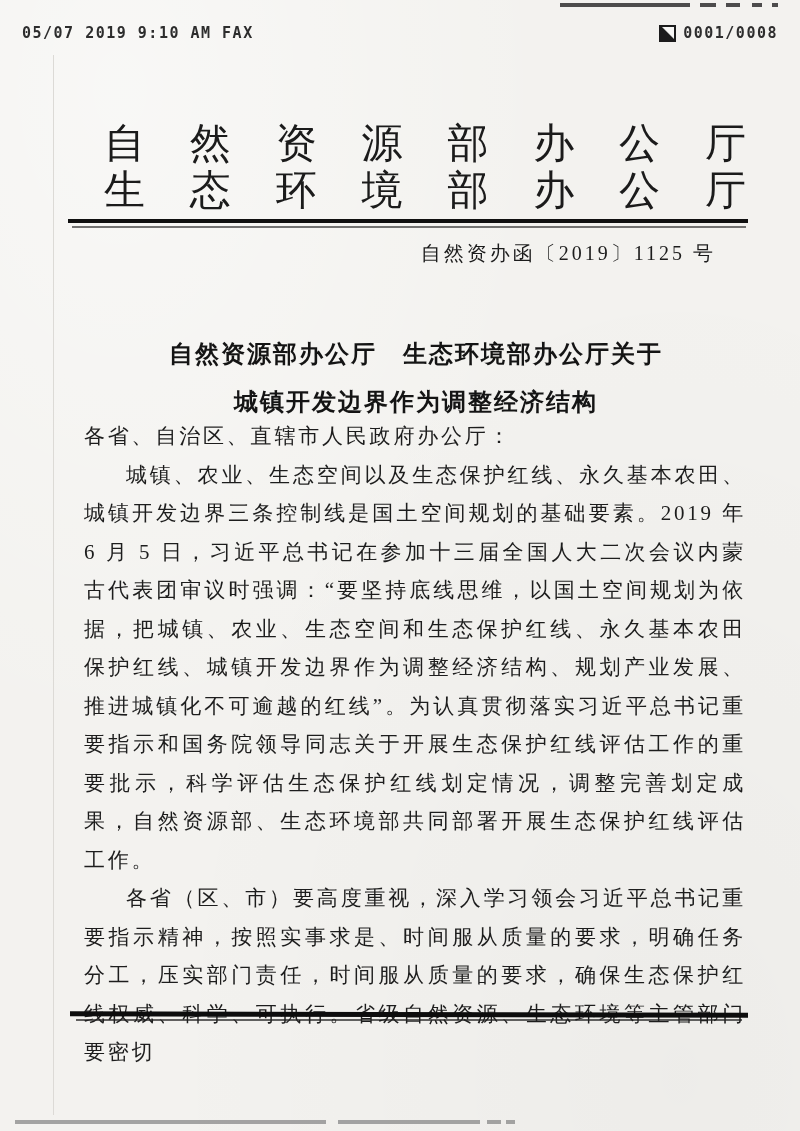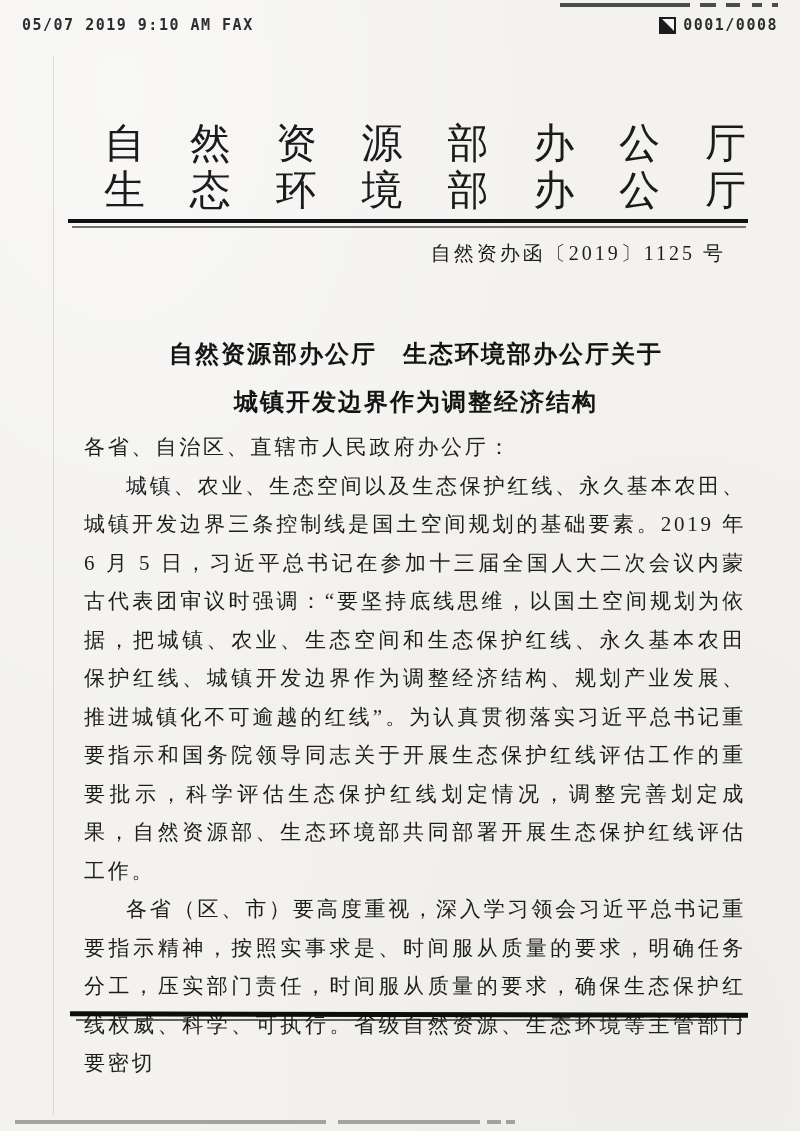--- a/index.html
+++ b/index.html
@@ -17,55 +17,55 @@
       #f3f2ef;
   }
   
   .artifact-seg { position: absolute; background: #2f2f2f; height: 4px; opacity: .85; }
   .left-fold-line {
     position: absolute; left: 53px; top: 55px; width: 1px; height: 1060px;
     background: #dcdad6;
   }
   
   .fax-header {
-    position: absolute; top: 16px; left: 22px; right: 22px;
+    position: absolute; top: 24px; left: 22px; right: 22px;
     display: flex; justify-content: space-between; align-items: center;
     font-family: "DejaVu Sans Mono", monospace;
     font-size: 15px; letter-spacing: 1.5px; color: #2d2d2d; font-weight: bold;
   }
   .fax-pages { display: flex; align-items: center; gap: 7px; justify-content: flex-end; }
   .fax-icon {
     display: inline-block; width: 13px; height: 13px;
     border: 2px solid #1c1c1c; box-sizing: content-box;
     background: linear-gradient(45deg, #1c1c1c 0 50%, #f7f7f5 58% 100%);
   }
   
   .letterhead {
     position: absolute; top: 120px; left: 104px; width: 642px;
     font-size: 41px; line-height: 47px; color: #1b1b1b;
   }
   .char-justify { display: flex; justify-content: space-between; }
   .rule-thick { position: absolute; top: 219px; left: 68px; width: 680px; height: 4px; background: #101010; }
   .rule-thin  { position: absolute; top: 226px; left: 72px; width: 674px; height: 2px; background: #3a3a3a; opacity: .7; }
   
   .doc-number {
-    position: absolute; top: 240px; right: 74px;
+    position: absolute; top: 240px; right: 84px;
     font-size: 20px; letter-spacing: 3px; color: #1c1c1c;
   }
   
   .doc-title {
     position: absolute; top: 314px; left: 0; width: 100%;
     margin: 16px; text-align: center;
     font-size: 24px; font-weight: bold; letter-spacing: 2px;
     line-height: 48px; color: #141414;
     font-family: "DejaVu Serif", serif;
   }
   
   .doc-body {
-    position: absolute; top: 428px; left: 84px; width: 662px;
+    position: absolute; top: 417px; left: 84px; width: 662px;
     font-size: 21px; line-height: 38.5px; letter-spacing: 2.8px;
     text-align: justify; color: #1d1d1d;
   }
   .doc-body p { margin: 0; }
   .salutation { text-indent: 0; }
   .para { text-indent: 2em; }
   
   .bottom-border-main { position: absolute; top: 1012px; left: 70px; width: 678px; height: 5px; background: #0d0d0d; transform: rotate(0.12deg); }
   .bottom-border-sub  { position: absolute; top: 1019px; left: 76px; width: 666px; height: 2px; background: #222; opacity: .7; }
   .bottom-gray-seg { position: absolute; top: 1120px; height: 4px; background: #8f8f8f; opacity: .8; }

